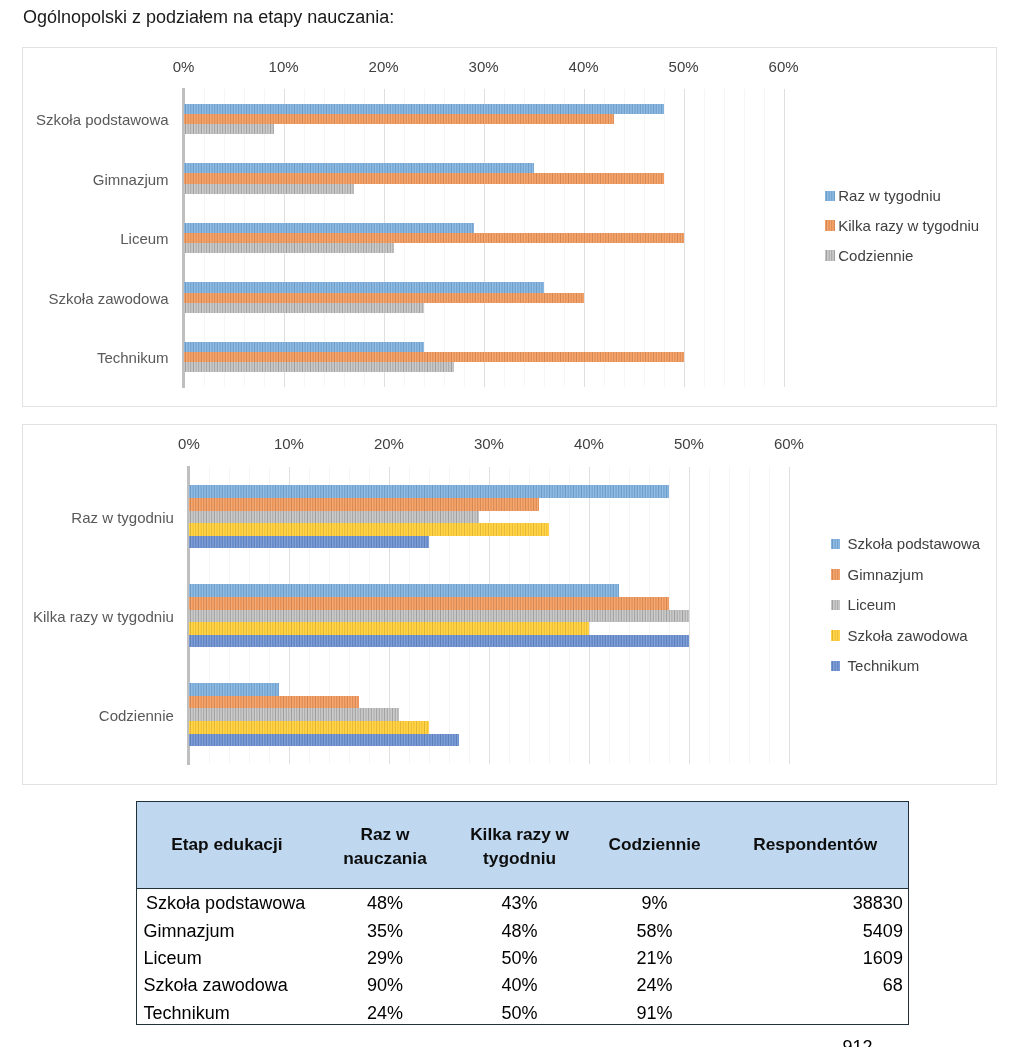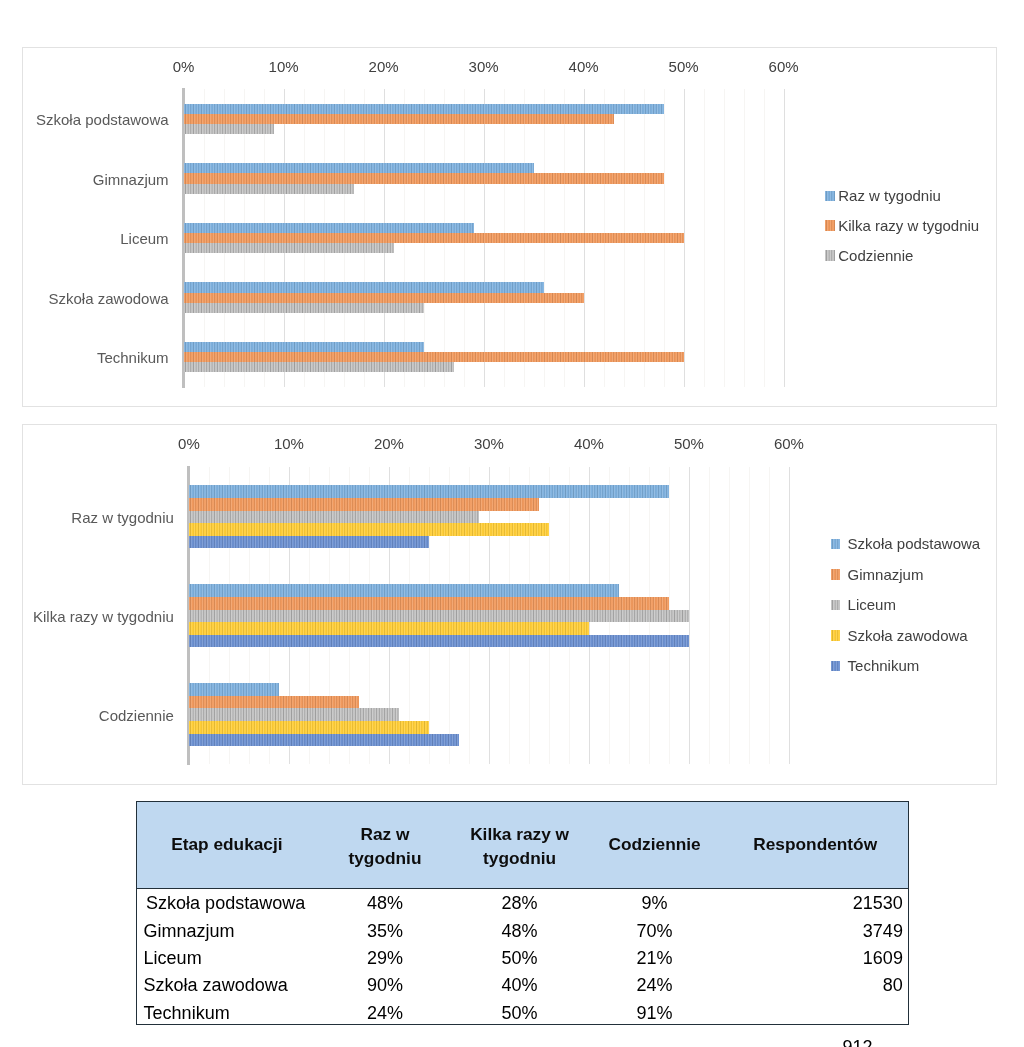--- a/index.html
+++ b/index.html
@@ -36,20 +36,21 @@
   .th{position:absolute;text-align:center;font-size:17.3px;font-weight:bold;color:#0d0d0d;line-height:23.2px;
       transform:translate(-50%,-50%);white-space:pre-line;}
   .td{position:absolute;font-size:18px;color:#000000;transform:translateY(-50%);white-space:nowrap;}
   .td.c{text-align:center;transform:translate(-50%,-50%);}
   .td.r{text-align:right;transform:translate(-100%,-50%);}
 </style>
 </head>
 <body>
 
 <div class="page">
+  <div class="page-title">Ogólnopolski z podziałem na etapy nauczania:</div>
 
   <div class="chart" id="chart1">
     <div class="plot" id="plot1" style="left: 161px; top: 41.2px; width: 600px; height: 297.8px;">
         <div class="gridline" style="left: 20px;"></div>
         <div class="gridline" style="left: 40px;"></div>
         <div class="gridline" style="left: 60px;"></div>
         <div class="gridline" style="left: 80px;"></div>
         <div class="gridline major" style="left: 100px;"></div>
         <div class="gridline" style="left: 120px;"></div>
         <div class="gridline" style="left: 140px;"></div>
@@ -201,45 +202,45 @@
           <span class="legend-swatch" style="background: repeating-linear-gradient(90deg, rgb(134, 164, 217) 0px, rgb(109, 145, 209) 0.85px, rgb(95, 126, 182) 1.45px, rgb(109, 145, 209) 2.05px, rgb(134, 164, 217) 2.66px);"></span>
           <span class="legend-label" style="left: 17px;">Technikum</span>
         </div>
       </div>
   </div>
 
   <div class="tbl-outer" id="tbl">
     <div class="tbl-head" id="tblhead">
         <div class="th" style="left: 90.3px; top: 42.5px;">Etap edukacji</div>
         <div class="th" style="left: 248.4px; top: 44.2px;">Raz w
-tygodniu</div>
+nauczania</div>
         <div class="th" style="left: 383px; top: 44.2px;">Kilka razy w
 tygodniu</div>
         <div class="th" style="left: 518px; top: 42.5px;">Codziennie</div>
         <div class="th" style="left: 678.6px; top: 42.5px;">Respondentów</div>
       </div>
   <div class="td" style="left: 9.5px; top: 100.975px;">Szkoła podstawowa</div>
       <div class="td c" style="left: 248.4px; top: 100.975px;">48%</div>
-      <div class="td c" style="left: 383px; top: 100.975px;">28%</div>
+      <div class="td c" style="left: 383px; top: 100.975px;">43%</div>
       <div class="td c" style="left: 518px; top: 100.975px;">9%</div>
-      <div class="td r" style="left: 766.3px; top: 100.975px;">21530</div>
+      <div class="td r" style="left: 766.3px; top: 100.975px;">38830</div>
       <div class="td" style="left: 7px; top: 128.325px;">Gimnazjum</div>
       <div class="td c" style="left: 248.4px; top: 128.325px;">35%</div>
       <div class="td c" style="left: 383px; top: 128.325px;">48%</div>
-      <div class="td c" style="left: 518px; top: 128.325px;">70%</div>
-      <div class="td r" style="left: 766.3px; top: 128.325px;">3749</div>
+      <div class="td c" style="left: 518px; top: 128.325px;">58%</div>
+      <div class="td r" style="left: 766.3px; top: 128.325px;">5409</div>
       <div class="td" style="left: 7px; top: 155.675px;">Liceum</div>
       <div class="td c" style="left: 248.4px; top: 155.675px;">29%</div>
       <div class="td c" style="left: 383px; top: 155.675px;">50%</div>
       <div class="td c" style="left: 518px; top: 155.675px;">21%</div>
       <div class="td r" style="left: 766.3px; top: 155.675px;">1609</div>
       <div class="td" style="left: 7px; top: 183.025px;">Szkoła zawodowa</div>
       <div class="td c" style="left: 248.4px; top: 183.025px;">90%</div>
       <div class="td c" style="left: 383px; top: 183.025px;">40%</div>
       <div class="td c" style="left: 518px; top: 183.025px;">24%</div>
-      <div class="td r" style="left: 766.3px; top: 183.025px;">80</div>
+      <div class="td r" style="left: 766.3px; top: 183.025px;">68</div>
       <div class="td" style="left: 7px; top: 210.375px;">Technikum</div>
       <div class="td c" style="left: 248.4px; top: 210.375px;">24%</div>
       <div class="td c" style="left: 383px; top: 210.375px;">50%</div>
       <div class="td c" style="left: 518px; top: 210.375px;">91%</div>
       <div class="td r" style="left: 736px; top: 210.375px; margin-top: 34px;">912</div>
     </div>
 </div>
 
 </body></html>

